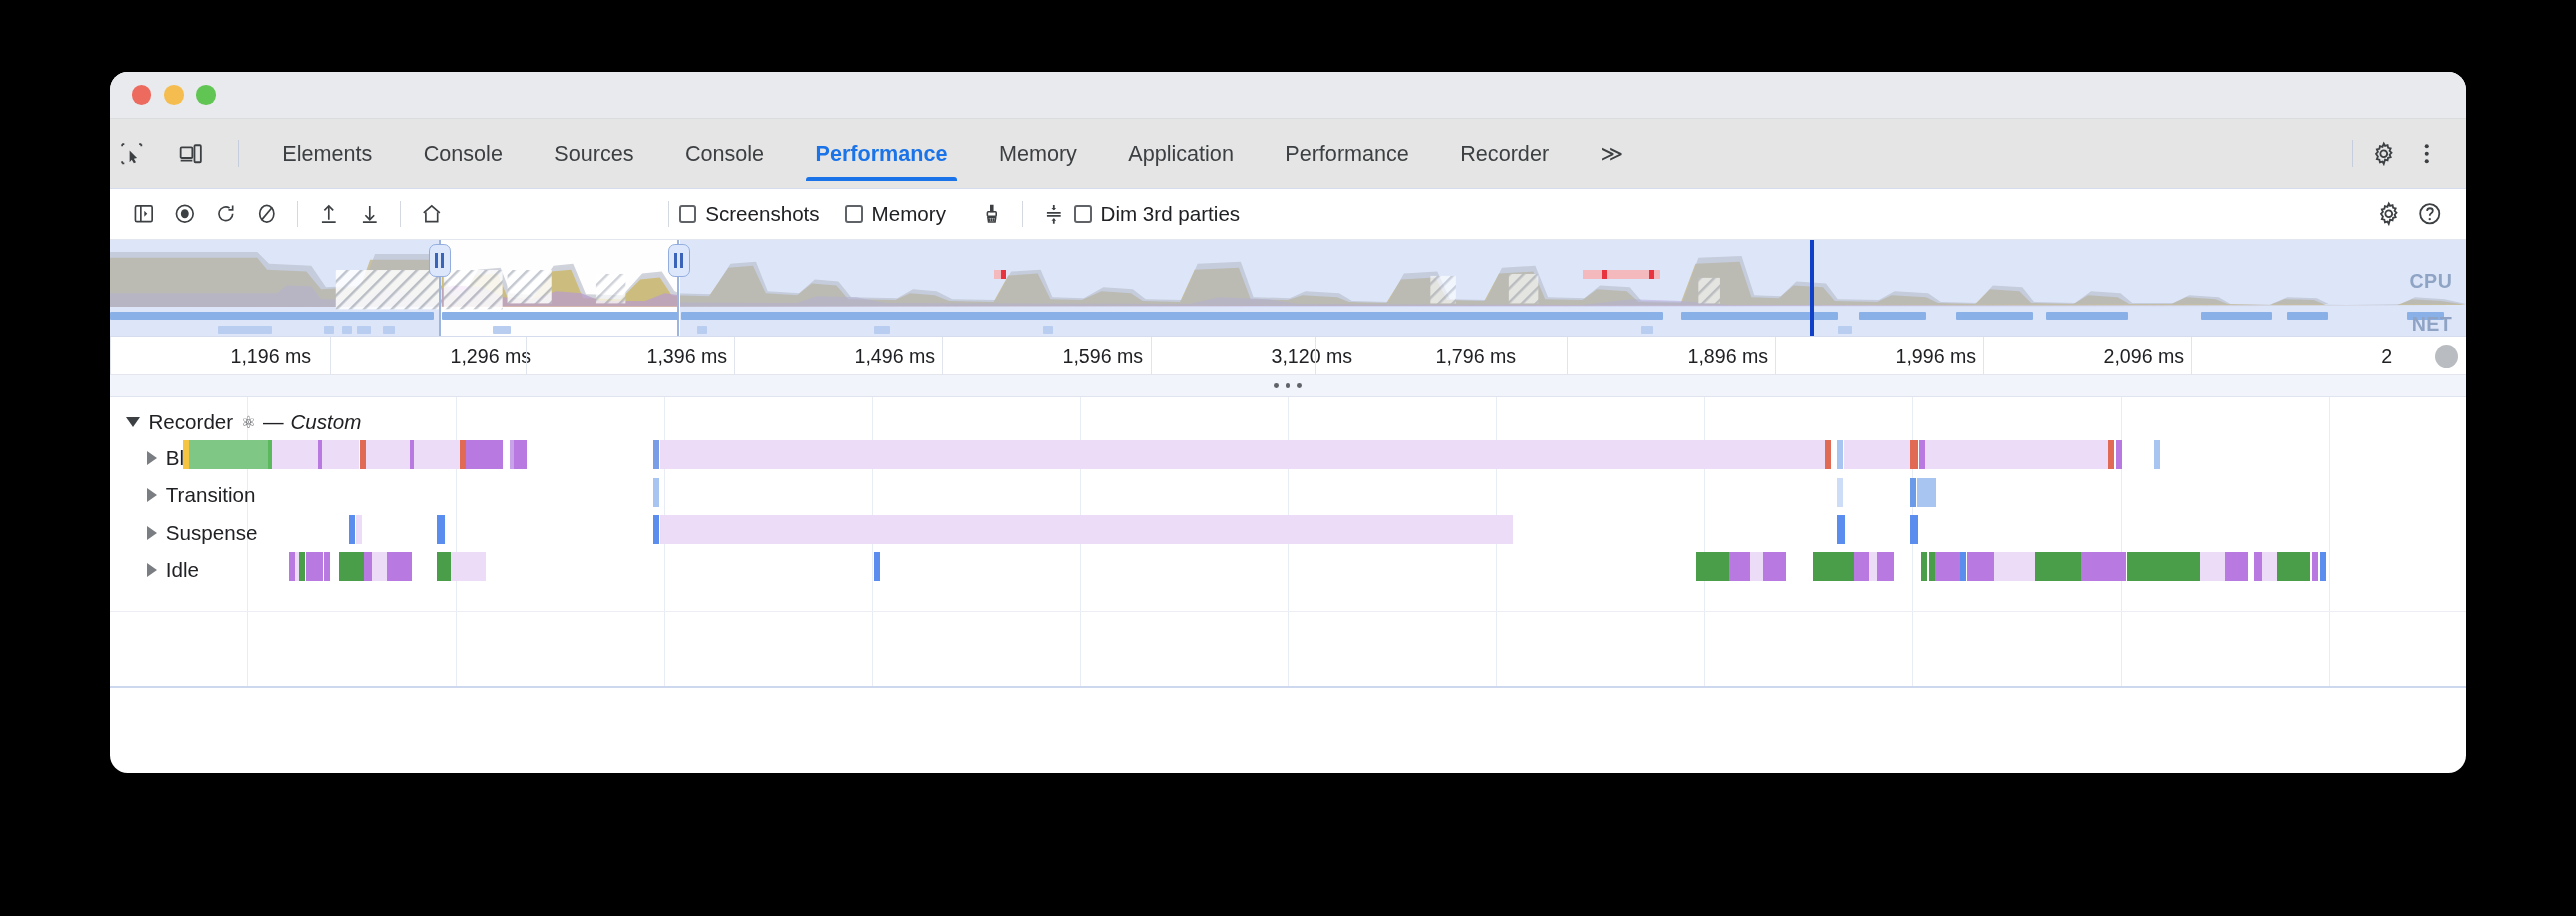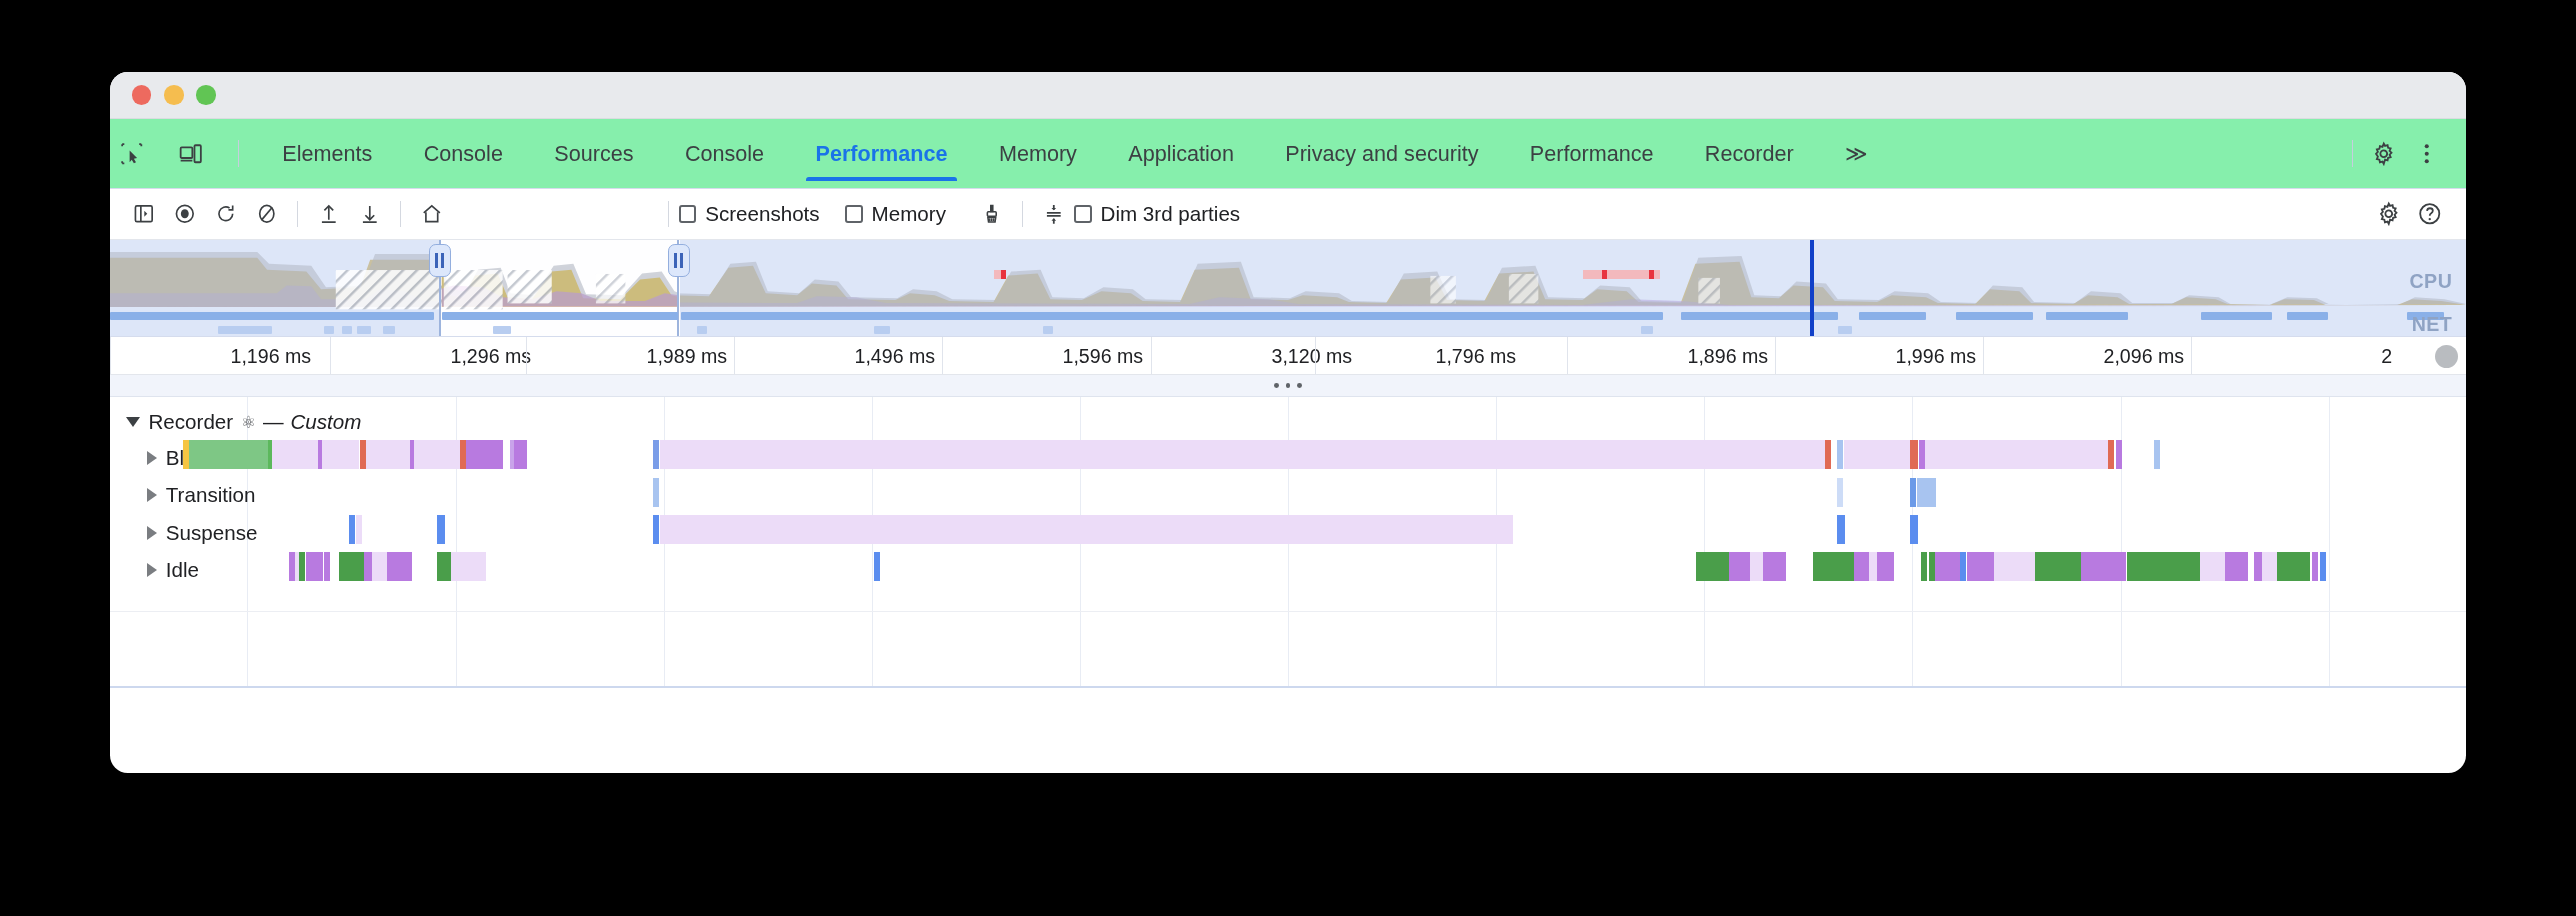--- a/index.html
+++ b/index.html
@@ -29,21 +29,21 @@
     border-bottom: 1px solid #dadce0;
   }
   .light { width: 19.6px; height: 19.6px; border-radius: 50%; margin-right: 12.8px; }
   .light.red    { background: #ed6a5f; }
   .light.yellow { background: #f5bd4f; }
   .light.green  { background: #61c554; }
 
   
   .tabbar {
     height: 70px;
-    background: #86efac;
+    background: #e5e5e5;
     display: flex; align-items: center;
     border-bottom: 1px solid #d5dced;
     position: relative;
     gap: 16px;
   }
   .tb-icon {
     width: 43px; height: 43px;
     display: flex; align-items: center; justify-content: center;
     color: #3c4043; flex: none;
   }
@@ -192,21 +192,20 @@
     </div>
     <div class="tb-sep"></div>
 
     <div class="tab">Elements</div>
     <div class="tab">Console</div>
     <div class="tab">Sources</div>
     <div class="tab">Console</div>
     <div class="tab active">Performance</div>
     <div class="tab">Memory</div>
     <div class="tab">Application</div>
-    <div class="tab">Privacy and security</div>
     <div class="tab">Performance</div>
     <div class="tab">Recorder</div>
     <div class="tab">≫</div>
 
     <div class="tabbar-right">
       <div class="tb-sep"></div>
       <div class="tb-icon">
         <svg width="25.5" height="25.5" viewBox="0 0 24 24" fill="none" stroke="currentColor" stroke-width="1.7">
           <circle cx="12" cy="12" r="3.2"></circle>
           <path d="M12 2.4l1.2 2.2 2.4-.7.5 2.5 2.4.6-1 2.3 1.8 1.8-1.8 1.8 1 2.3-2.4.6-.5 2.5-2.4-.7L12 21.6l-1.2-2.2-2.4.7-.5-2.5-2.4-.6 1-2.3L4.7 12l1.8-1.8-1-2.3 2.4-.6.5-2.5 2.4.7z"></path>
@@ -398,21 +397,21 @@
   </div>
 
   <div class="ruler">
     <div class="r-tick" style="left:0px;   width:208px">
         <span>1,196 ms</span>
       </div>
     <div class="r-tick" style="left:220px; width:208px">
         <span>1,296 ms</span>
       </div>
     <div class="r-tick" style="left:416px; width:208px">
-        <span>1,989 ms</span>
+        <span>1,396 ms</span>
       </div>
     <div class="r-tick" style="left:624px; width:208px">
         <span>1,496 ms</span>
       </div>
     <div class="r-tick" style="left:832px; width:208px">
         <span>1,596 ms</span>
       </div>
     <div class="r-tick" style="left:1041px;width:208px">
         <span>3,120 ms</span>
       </div>

